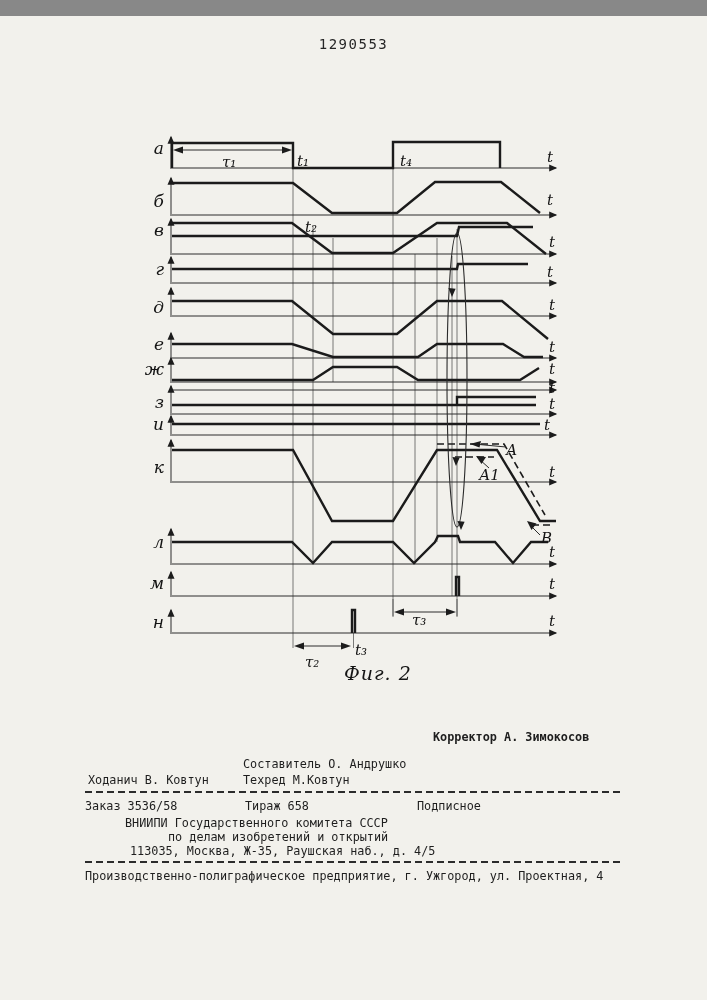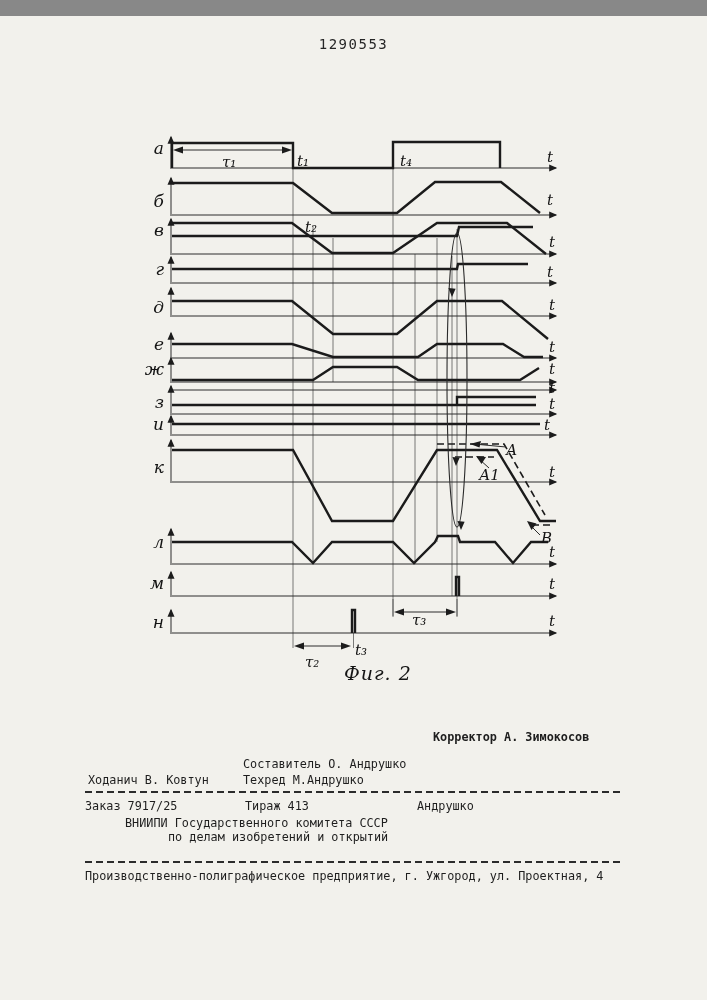--- a/index.html
+++ b/index.html
@@ -188,25 +188,26 @@
     <text class="callout" x="506" y="439">А</text>
     <text class="callout" x="479" y="464">А1</text>
     <text class="callout" x="541" y="527">В</text>
 
     <text class="caption" x="344" y="664">Фиг. 2</text>
   </svg>
 
   <div class="footer">
     <div class="ft" style="left:243px;top:741px;">Составитель О. Андрушко</div>
     <div class="ft" style="left:88px;top:757px;">Ходанич В. Ковтун</div>
-    <div class="ft" style="left:243px;top:757px;">Техред М.Андрушко</div>
+    <div class="ft" style="left:243px;top:757px;">Техред М.Ковтун</div>
     <div class="ft" style="left:433px;top:714px;font-weight:bold;">Корректор А. Зимокосов</div>
     <div class="dash" style="left:85px;top:775px;width:537px;"></div>
-    <div class="ft" style="left:85px;top:783px;">Заказ 7917/25</div>
-    <div class="ft" style="left:245px;top:783px;">Тираж 413</div>
-    <div class="ft" style="left:417px;top:783px;">Андрушко</div>
+    <div class="ft" style="left:85px;top:783px;">Заказ 3536/58</div>
+    <div class="ft" style="left:245px;top:783px;">Тираж 658</div>
+    <div class="ft" style="left:417px;top:783px;">Подписное</div>
     <div class="ft" style="left:168px;top:814px;">по делам изобретений и открытий</div>
     <div class="ft" style="left:125px;top:800px;">ВНИИПИ Государственного комитета СССР</div>
+    <div class="ft" style="left:130px;top:828px;">113035, Москва, Ж-35, Раушская наб., д. 4/5</div>
     <div class="dash" style="left:85px;top:845px;width:537px;"></div>
     <div class="ft" style="left:85px;top:853px;text-align:center;">Производственно-полиграфическое предприятие, г. Ужгород, ул. Проектная, 4</div>
   </div>
 
 </div>
 
 </body></html>

